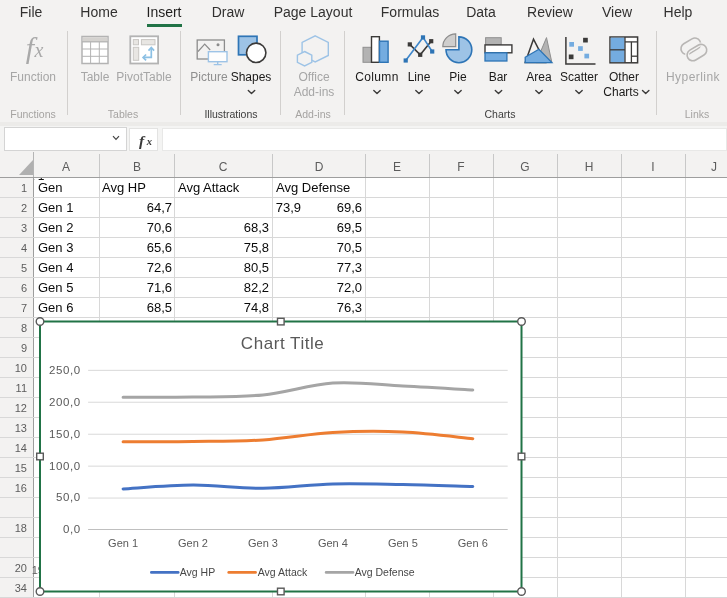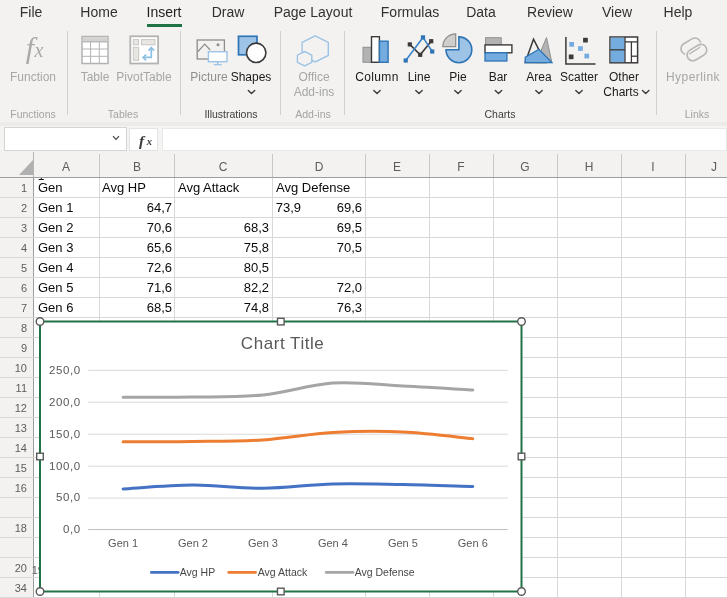--- a/index.html
+++ b/index.html
@@ -295,20 +295,21 @@
   <div class="cell num" style="left:99px;top:298px;width:73px;">68,5</div>
   <div class="cell num" style="left:174px;top:198px;width:95px;margin-left:32px;">73,9</div>
   <div class="cell num" style="left:174px;top:218px;width:95px;">68,3</div>
   <div class="cell num" style="left:174px;top:238px;width:95px;">75,8</div>
   <div class="cell num" style="left:174px;top:258px;width:95px;">80,5</div>
   <div class="cell num" style="left:174px;top:278px;width:95px;">82,2</div>
   <div class="cell num" style="left:174px;top:298px;width:95px;">74,8</div>
   <div class="cell num" style="left:272px;top:198px;width:90px;">69,6</div>
   <div class="cell num" style="left:272px;top:218px;width:90px;">69,5</div>
   <div class="cell num" style="left:272px;top:238px;width:90px;">70,5</div>
+  <div class="cell num" style="left:272px;top:258px;width:90px;">77,3</div>
   <div class="cell num" style="left:272px;top:278px;width:90px;">72,0</div>
   <div class="cell num" style="left:272px;top:298px;width:90px;">76,3</div>
 
   <svg class="abs" style="left:0;top:0;" width="727" height="598" viewBox="0 0 727 598">
     <rect x="40" y="321.5" width="481.5" height="270" fill="#fff" stroke="#217346" stroke-width="2"></rect>
     <text x="282.6" y="349.4" font-size="17" letter-spacing="0.55" fill="#595959" text-anchor="middle">Chart Title</text>
 
     <g stroke="#d9d9d9" stroke-width="1" transform="translate(0,0.45)">
       <line x1="88.1" y1="369.9" x2="507.7" y2="369.9"></line>
       <line x1="88.1" y1="401.8" x2="507.7" y2="401.8"></line>

